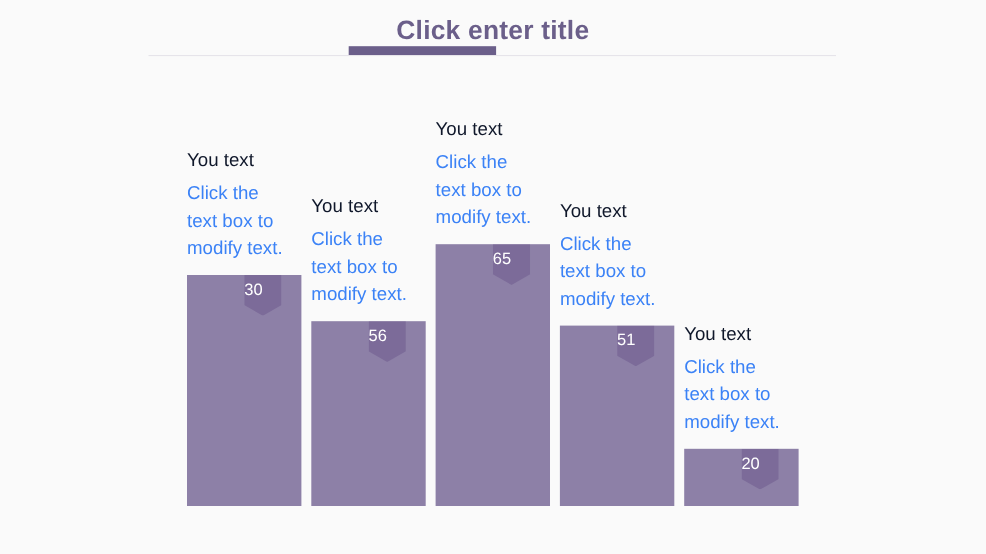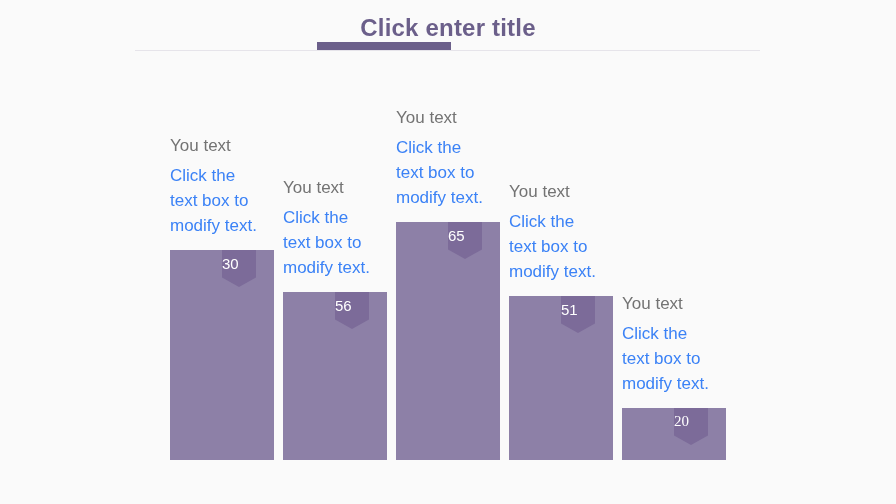--- a/index.html
+++ b/index.html
@@ -68,21 +68,21 @@
   .col-text {
     position: absolute;
     left: 0;
     bottom: 100%;
     width: 118px;
     padding-bottom: 12px;
     box-sizing: border-box;
   }
   .col-heading {
     font-size: 17px;
-    color: #737373;
+    color: #0f172a;
     line-height: 22px;
     margin-bottom: 6px;
     white-space: nowrap;
   }
   .col-body {
     font-size: 17px;
     color: #3b82f6;
     line-height: 25px;
   }
   .bar {
@@ -163,18 +163,18 @@
     </div>
   </div>
 
   <div class="column" style="left:622px;">
     <div class="col-text">
       <div class="col-heading">You text</div>
       <div class="col-body" style="white-space:pre-line;">Click the
 text box to
 modify text.</div>
     </div>
-    <div class="bar" style="height:52px;font-family:Liberation Serif, serif;">
+    <div class="bar" style="height:52px;">
       <div class="badge">20</div>
     </div>
   </div>
 
 </div>
 
 </body></html>

